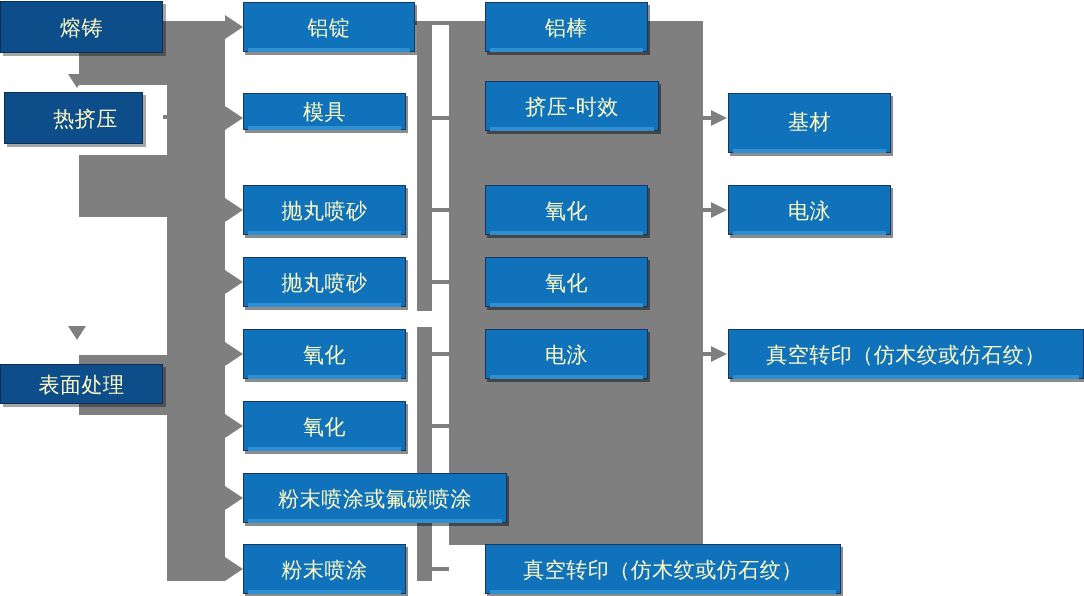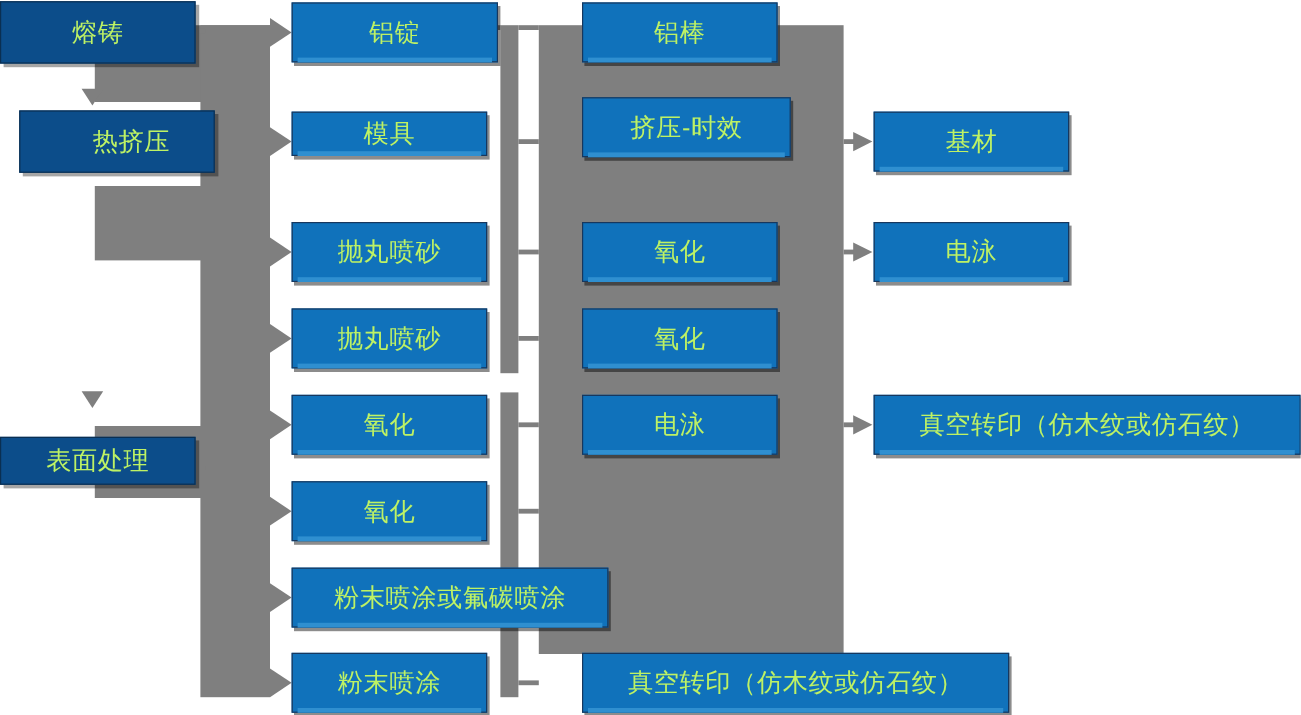--- a/index.html
+++ b/index.html
@@ -26,21 +26,21 @@
     height: 596px;
   }
 
   
   .node {
     position: absolute;
     box-sizing: border-box;
     display: flex;
     align-items: center;
     justify-content: center;
-    color: #bef264;
+    color: #fef9c3;
     font-size: 21px;
     line-height: 1;
     letter-spacing: 0.5px;
     white-space: nowrap;
     border: 1.5px solid #17375e;
     background: #1072bb;
     box-shadow: 2px 3px 0 rgba(0, 0, 0, 0.45);
   }
   .node.stage {
     background: #0c4d8a;
@@ -117,21 +117,21 @@
       <polygon points="711,202 727,210 711,218"></polygon>
       <rect x="703" y="352" width="12" height="4"></rect>
       <polygon points="711,346 727,354 711,362"></polygon>
     </g>
   </svg>
 
   <div class="node stage" style="left:0px; top:1px; width:163px; height:52px;">
     <span class="label">熔铸</span>
   </div>
 
-  <div class="node stage" style="left:16px; top:92px; width:163px; height:52px;padding-left:24px;">
+  <div class="node stage" style="left:4px; top:92px; width:139px; height:52px;padding-left:24px;">
     <span class="label">热挤压</span>
   </div>
 
   <div class="node stage" style="left:0px; top:364px; width:163px; height:40px;">
     <span class="label">表面处理</span>
   </div>
 
   <div class="node" style="left:243px; top:2px; width:172px; height:50px;">
     <span class="label">铝锭</span>
     <span class="cap"></span>
@@ -195,21 +195,21 @@
   <div class="node" style="left:485px; top:329px; width:163px; height:50px;">
     <span class="label">电泳</span>
     <span class="cap"></span>
   </div>
 
   <div class="node" style="left:485px; top:544px; width:356px; height:50px;">
     <span class="label">真空转印（仿木纹或仿石纹）</span>
     <span class="cap"></span>
   </div>
 
-  <div class="node" style="left:728px; top:93px; width:163px; height:50px;">
+  <div class="node" style="left:728px; top:93px; width:163px; height:60px;font-family:Liberation Mono, monospace;">
     <span class="label">基材</span>
     <span class="cap"></span>
   </div>
 
   <div class="node" style="left:728px; top:185px; width:163px; height:50px;">
     <span class="label">电泳</span>
     <span class="cap"></span>
   </div>
 
   <div class="node" style="left:728px; top:329px; width:356px; height:50px;">

